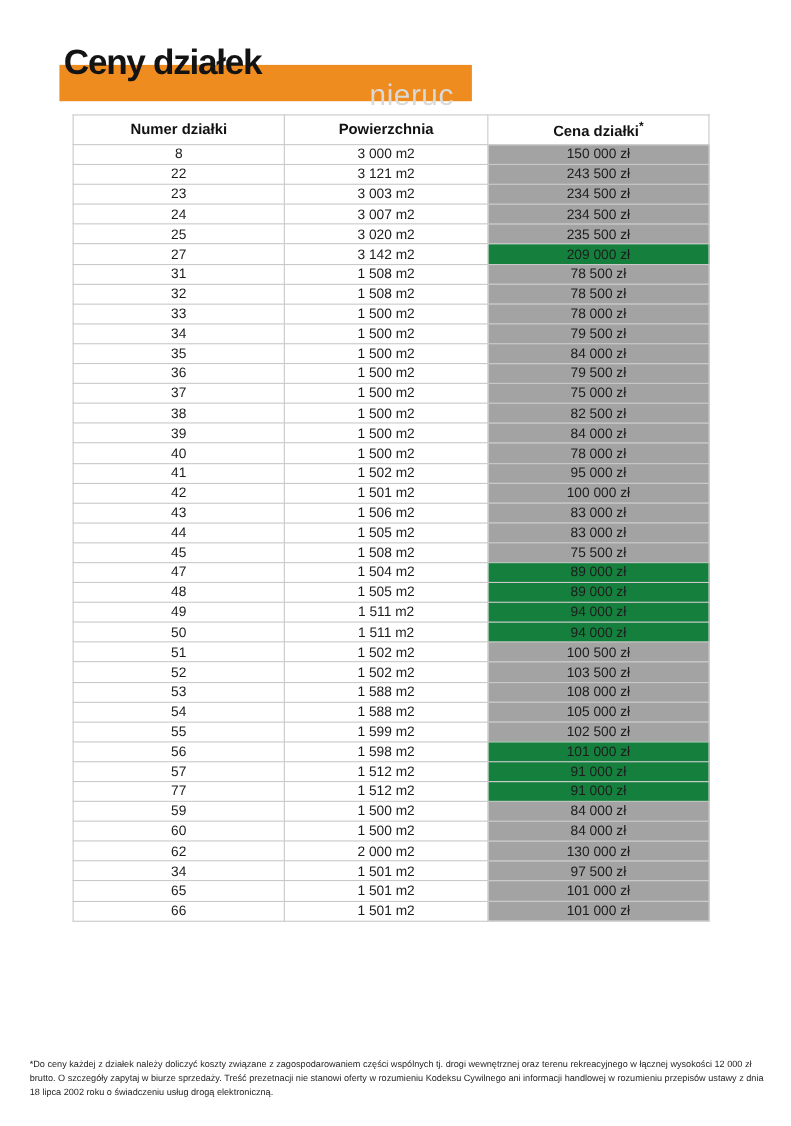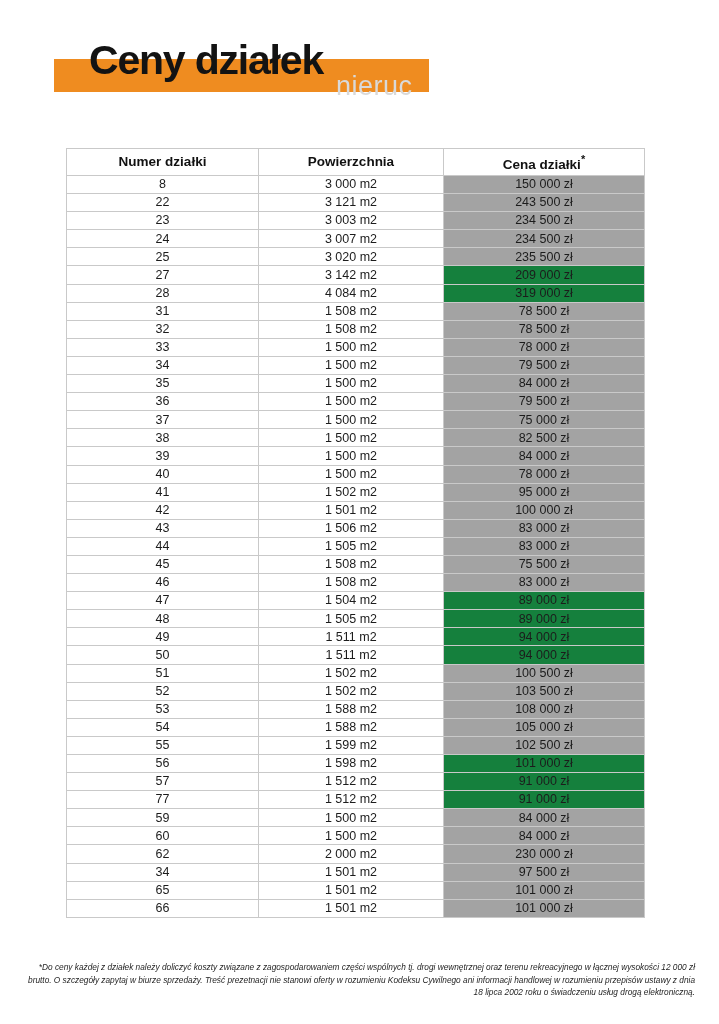--- a/index.html
+++ b/index.html
@@ -37,41 +37,40 @@
     top: 57px;
     font-size: 27px;
     font-weight: 400;
     letter-spacing: 0.5px;
     color: #d9d9d9;
     line-height: 1;
     user-select: none;
   }
   .header-title {
     position: absolute;
-    left: 73px;
+    left: 42px;
     top: 24px;
-    font-size: 41px;
+    font-size: 32px;
     font-weight: 700;
     letter-spacing: -1.2px;
     color: #131313;
     line-height: 1;
   }
 
   
   .table-wrap {
     position: absolute;
     left: 66px;
     top: 104px;
     width: 578px;
   }
   table.price-table {
     border-collapse: collapse;
     width: 578px;
     table-layout: fixed;
-    margin-top: 44px;
   }
   table.price-table col.c-num   { width: 192px; }
   table.price-table col.c-area  { width: 185px; }
   table.price-table col.c-price { width: 201px; }
 
   table.price-table th,
   table.price-table td {
     border: 1px solid #c9c9c9;
     text-align: center;
     font-size: 12.5px;
@@ -105,22 +104,21 @@
 
   
   .footnote {
     position: absolute;
     left: 27px;
     top: 961px;
     width: 668px;
     font-size: 8.3px;
     line-height: 1.52;
     color: #1f1f1f;
-    text-align: right;
-    font-style: italic;
+    text-align: left;
   }
 </style>
 </head>
 <body>
 
 <div class="header">
   <div class="header-bar"></div>
   <div class="header-watermark">nieruc</div>
   <div class="header-title">Ceny działek</div>
 </div>
@@ -166,25 +164,20 @@
           <td class="num">25</td>
           <td class="area">3 020 m2</td>
           <td class="price green">235 500 zł</td>
         </tr>
         <tr>
           <td class="num">27</td>
           <td class="area">3 142 m2</td>
           <td class="price orange">209 000 zł</td>
         </tr>
         <tr>
-          <td class="num">28</td>
-          <td class="area">4 084 m2</td>
-          <td class="price orange">319 000 zł</td>
-        </tr>
-        <tr>
           <td class="num">31</td>
           <td class="area">1 508 m2</td>
           <td class="price green">78 500 zł</td>
         </tr>
         <tr>
           <td class="num">32</td>
           <td class="area">1 508 m2</td>
           <td class="price green">78 500 zł</td>
         </tr>
         <tr>
@@ -246,25 +239,20 @@
           <td class="num">44</td>
           <td class="area">1 505 m2</td>
           <td class="price green">83 000 zł</td>
         </tr>
         <tr>
           <td class="num">45</td>
           <td class="area">1 508 m2</td>
           <td class="price green">75 500 zł</td>
         </tr>
         <tr>
-          <td class="num">46</td>
-          <td class="area">1 508 m2</td>
-          <td class="price green">83 000 zł</td>
-        </tr>
-        <tr>
           <td class="num">47</td>
           <td class="area">1 504 m2</td>
           <td class="price orange">89 000 zł</td>
         </tr>
         <tr>
           <td class="num">48</td>
           <td class="area">1 505 m2</td>
           <td class="price orange">89 000 zł</td>
         </tr>
         <tr>
@@ -323,21 +311,21 @@
           <td class="price green">84 000 zł</td>
         </tr>
         <tr>
           <td class="num">60</td>
           <td class="area">1 500 m2</td>
           <td class="price green">84 000 zł</td>
         </tr>
         <tr>
           <td class="num">62</td>
           <td class="area">2 000 m2</td>
-          <td class="price green">230 000 zł</td>
+          <td class="price green">130 000 zł</td>
         </tr>
         <tr>
           <td class="num">34</td>
           <td class="area">1 501 m2</td>
           <td class="price green">97 500 zł</td>
         </tr>
         <tr>
           <td class="num">65</td>
           <td class="area">1 501 m2</td>
           <td class="price green">101 000 zł</td>

